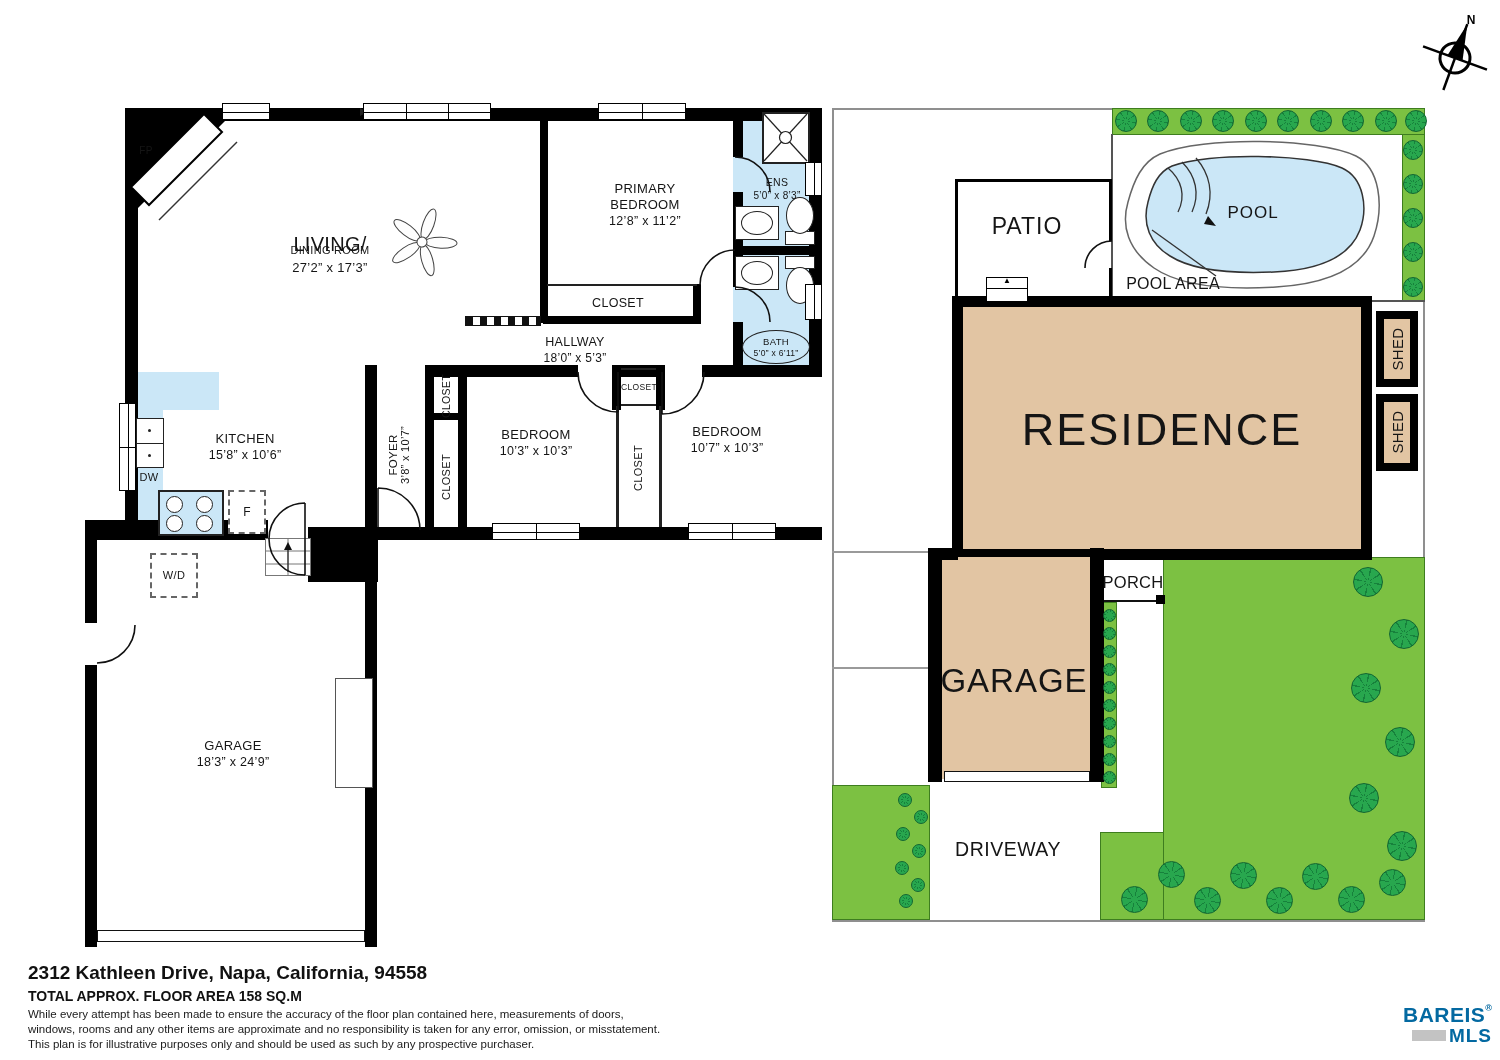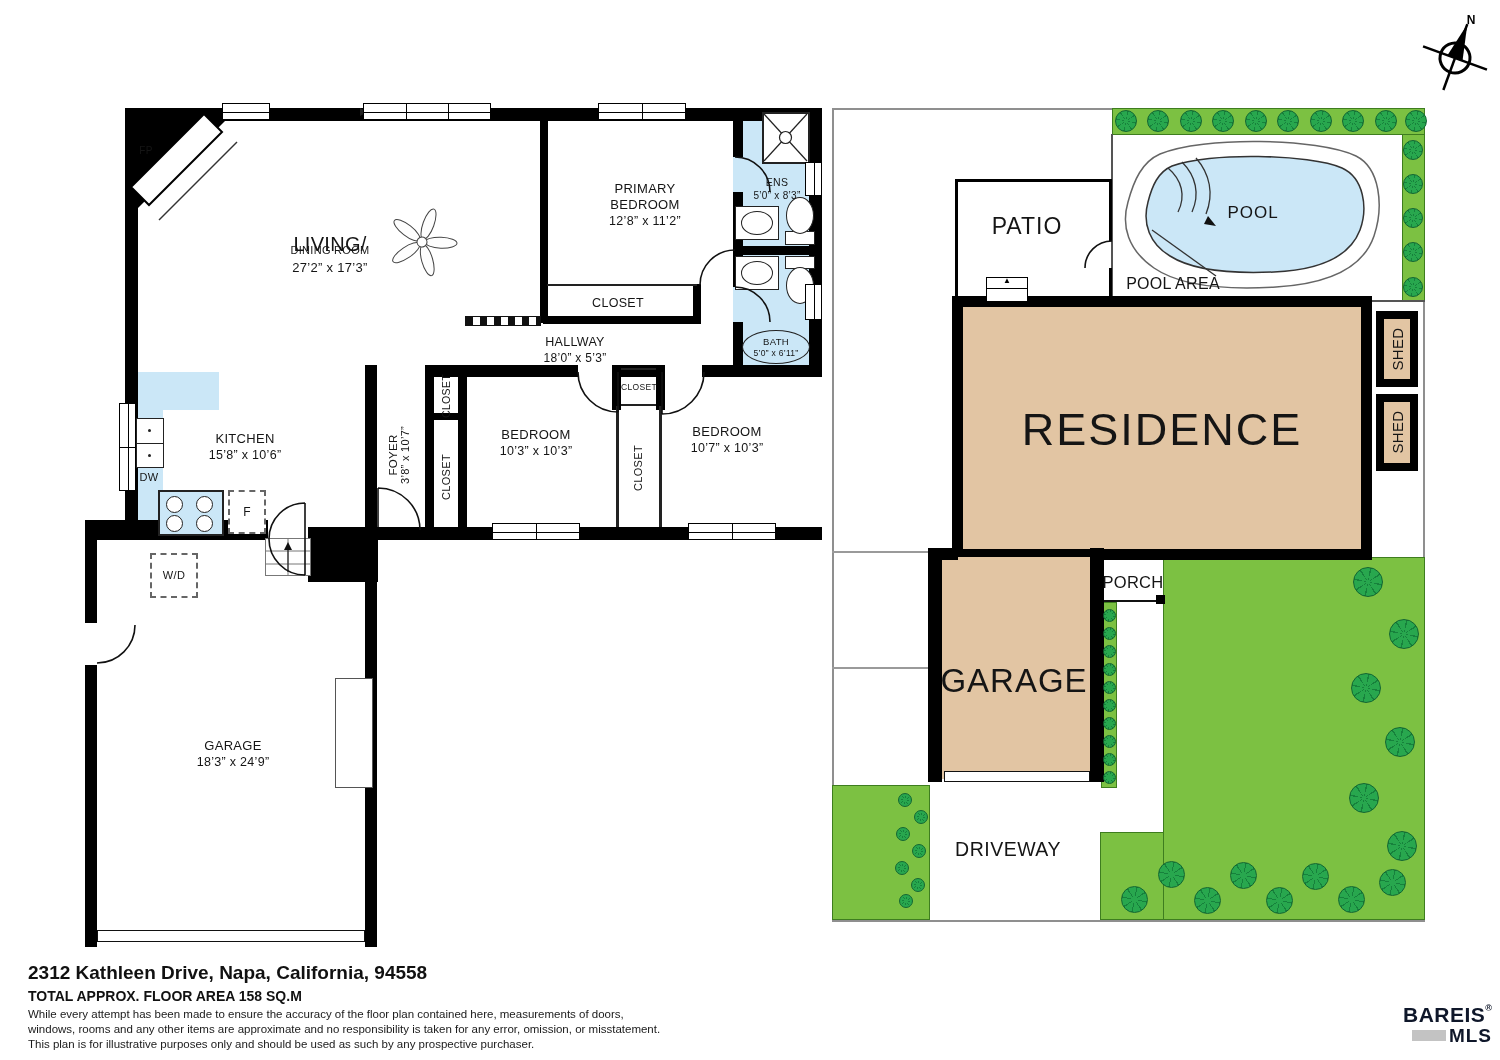--- a/index.html
+++ b/index.html
@@ -217,21 +217,21 @@
   </svg>
 
   <div>
     <div class="abs" style="left:28px;top:962px;font-size:19px;font-weight:600;color:#111;z-index:4;">2312 Kathleen Drive, Napa, California, 94558</div>
     <div class="abs" style="left:28px;top:988px;font-size:14px;font-weight:600;color:#111;z-index:4;">TOTAL APPROX. FLOOR AREA 158 SQ.M</div>
     <div class="abs" style="left:28px;top:1008px;font-size:11.5px;color:#1a1a1a;z-index:4;">While  every attempt has been made to ensure the accuracy of the floor plan contained here, measurements of doors,</div>
     <div class="abs" style="left:28px;top:1023px;font-size:11.5px;color:#1a1a1a;z-index:4;">windows, rooms and any other items are approximate and no responsibility is taken for any error, omission, or misstatement.</div>
     <div class="abs" style="left:28px;top:1038px;font-size:11.5px;color:#1a1a1a;z-index:4;">This plan is for illustrative purposes only and should be used as such by any prospective purchaser.</div>
   </div>
 
-  <div class="abs" style="left:1396px;top:1004px;width:96px;text-align:right;color:#0f172a;font-weight:800;z-index:4;line-height:1;">
+  <div class="abs" style="left:1396px;top:1004px;width:96px;text-align:right;color:#0369a1;font-weight:800;z-index:4;line-height:1;">
     <div><span style="font-size:21px;letter-spacing:.5px;">BAREIS</span><span style="font-size:9px;vertical-align:top;">®</span></div>
     <div style="display:flex;align-items:center;justify-content:flex-end;gap:3px;margin-top:1px;">
       <span style="display:inline-block;width:34px;height:11px;background:#c3c3c3;"></span>
       <span style="font-size:19px;letter-spacing:1px;">MLS</span>
     </div>
   </div>
 
   <div id="gen">
       <div class="abs w" style="left: 125px; top: 108px; width: 697px; height: 13px;"></div>
       <div class="abs w" style="left: 125px; top: 108px; width: 13px; height: 430px;"></div>

